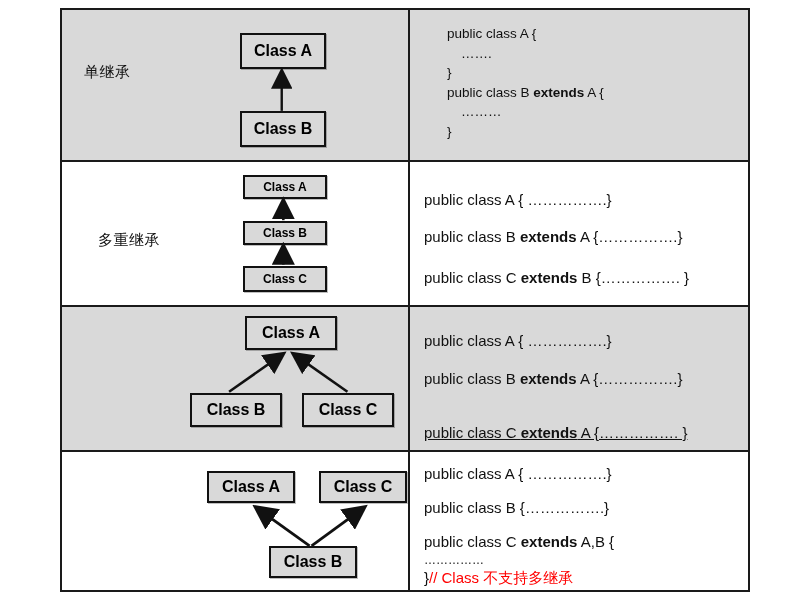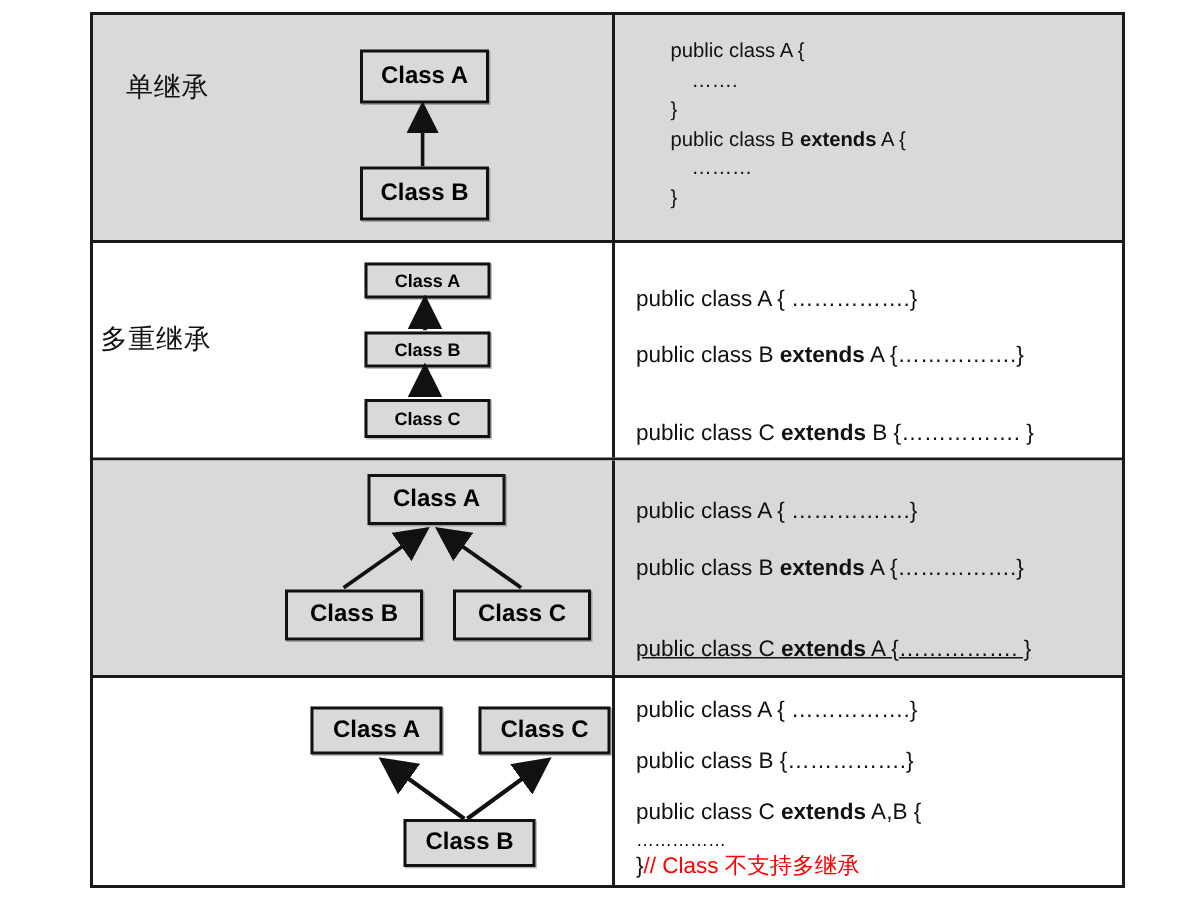--- a/index.html
+++ b/index.html
@@ -41,24 +41,25 @@
   }
   .cell-right{
     position:relative;
     flex:1;
     box-sizing:border-box;
     overflow:hidden;
   }
 
   .label{
     position:absolute;
-    font-size:18px;
+    font-size:15px;
     color:#111;
     white-space:nowrap;
     letter-spacing:0.5px;
+    margin-top:17px;
   }
   .label.red{color:#ff0000;font-weight:bold;}
 
   
   .box{
     position:absolute;
     background:#d9d9d9;
     border:2px solid #111;
     box-sizing:border-box;
     display:flex;
@@ -118,21 +119,21 @@
           <div><span>}</span></div>
           <div><span>public class B </span><b>extends</b><span> A {</span></div>
           <div class="indent"><span>  ………</span></div>
           <div><span>}</span></div>
         </div>
       </div>
     </div>
 
     <div class="row h2 white">
       <div class="cell-left">
-        <div class="label" style="left:5px;top:52px;">多重继承</div>
+        <div class="label" style="left:36px;top:52px;">多重继承</div>
 
         <div class="box small" style="left:181px;top:13px;width:84px;height:24px;">Class A</div>
 
         <div class="box small" style="left:181px;top:59px;width:84px;height:24px;">Class B</div>
 
         <div class="box small" style="left:181px;top:104px;width:84px;height:26px;">Class C</div>
 
         <svg class="arrowsvg" viewBox="0 0 348 145">
           <defs>
             <marker id="ah2" markerWidth="9" markerHeight="9" refX="7" refY="4.5" orient="auto">
@@ -144,21 +145,21 @@
         </svg>
       </div>
 
       <div class="cell-right">
         <div class="code" style="left:14px;top:28px;">
           <span>public class A { …………….}</span>
         </div>
         <div class="code" style="left:14px;top:65px;">
           <span>public class B </span><b>extends</b><span> A {…………….}</span>
         </div>
-        <div class="code" style="left:14px;top:117px;">
+        <div class="code" style="left:14px;top:106px;">
           <span>public class C </span><b>extends</b><span>  B {……………. }</span>
         </div>
       </div>
     </div>
 
     <div class="row h3 gray">
       <div class="cell-left">
 
         <div class="box big" style="left:183px;top:9px;width:92px;height:34px;">Class A</div>
 

